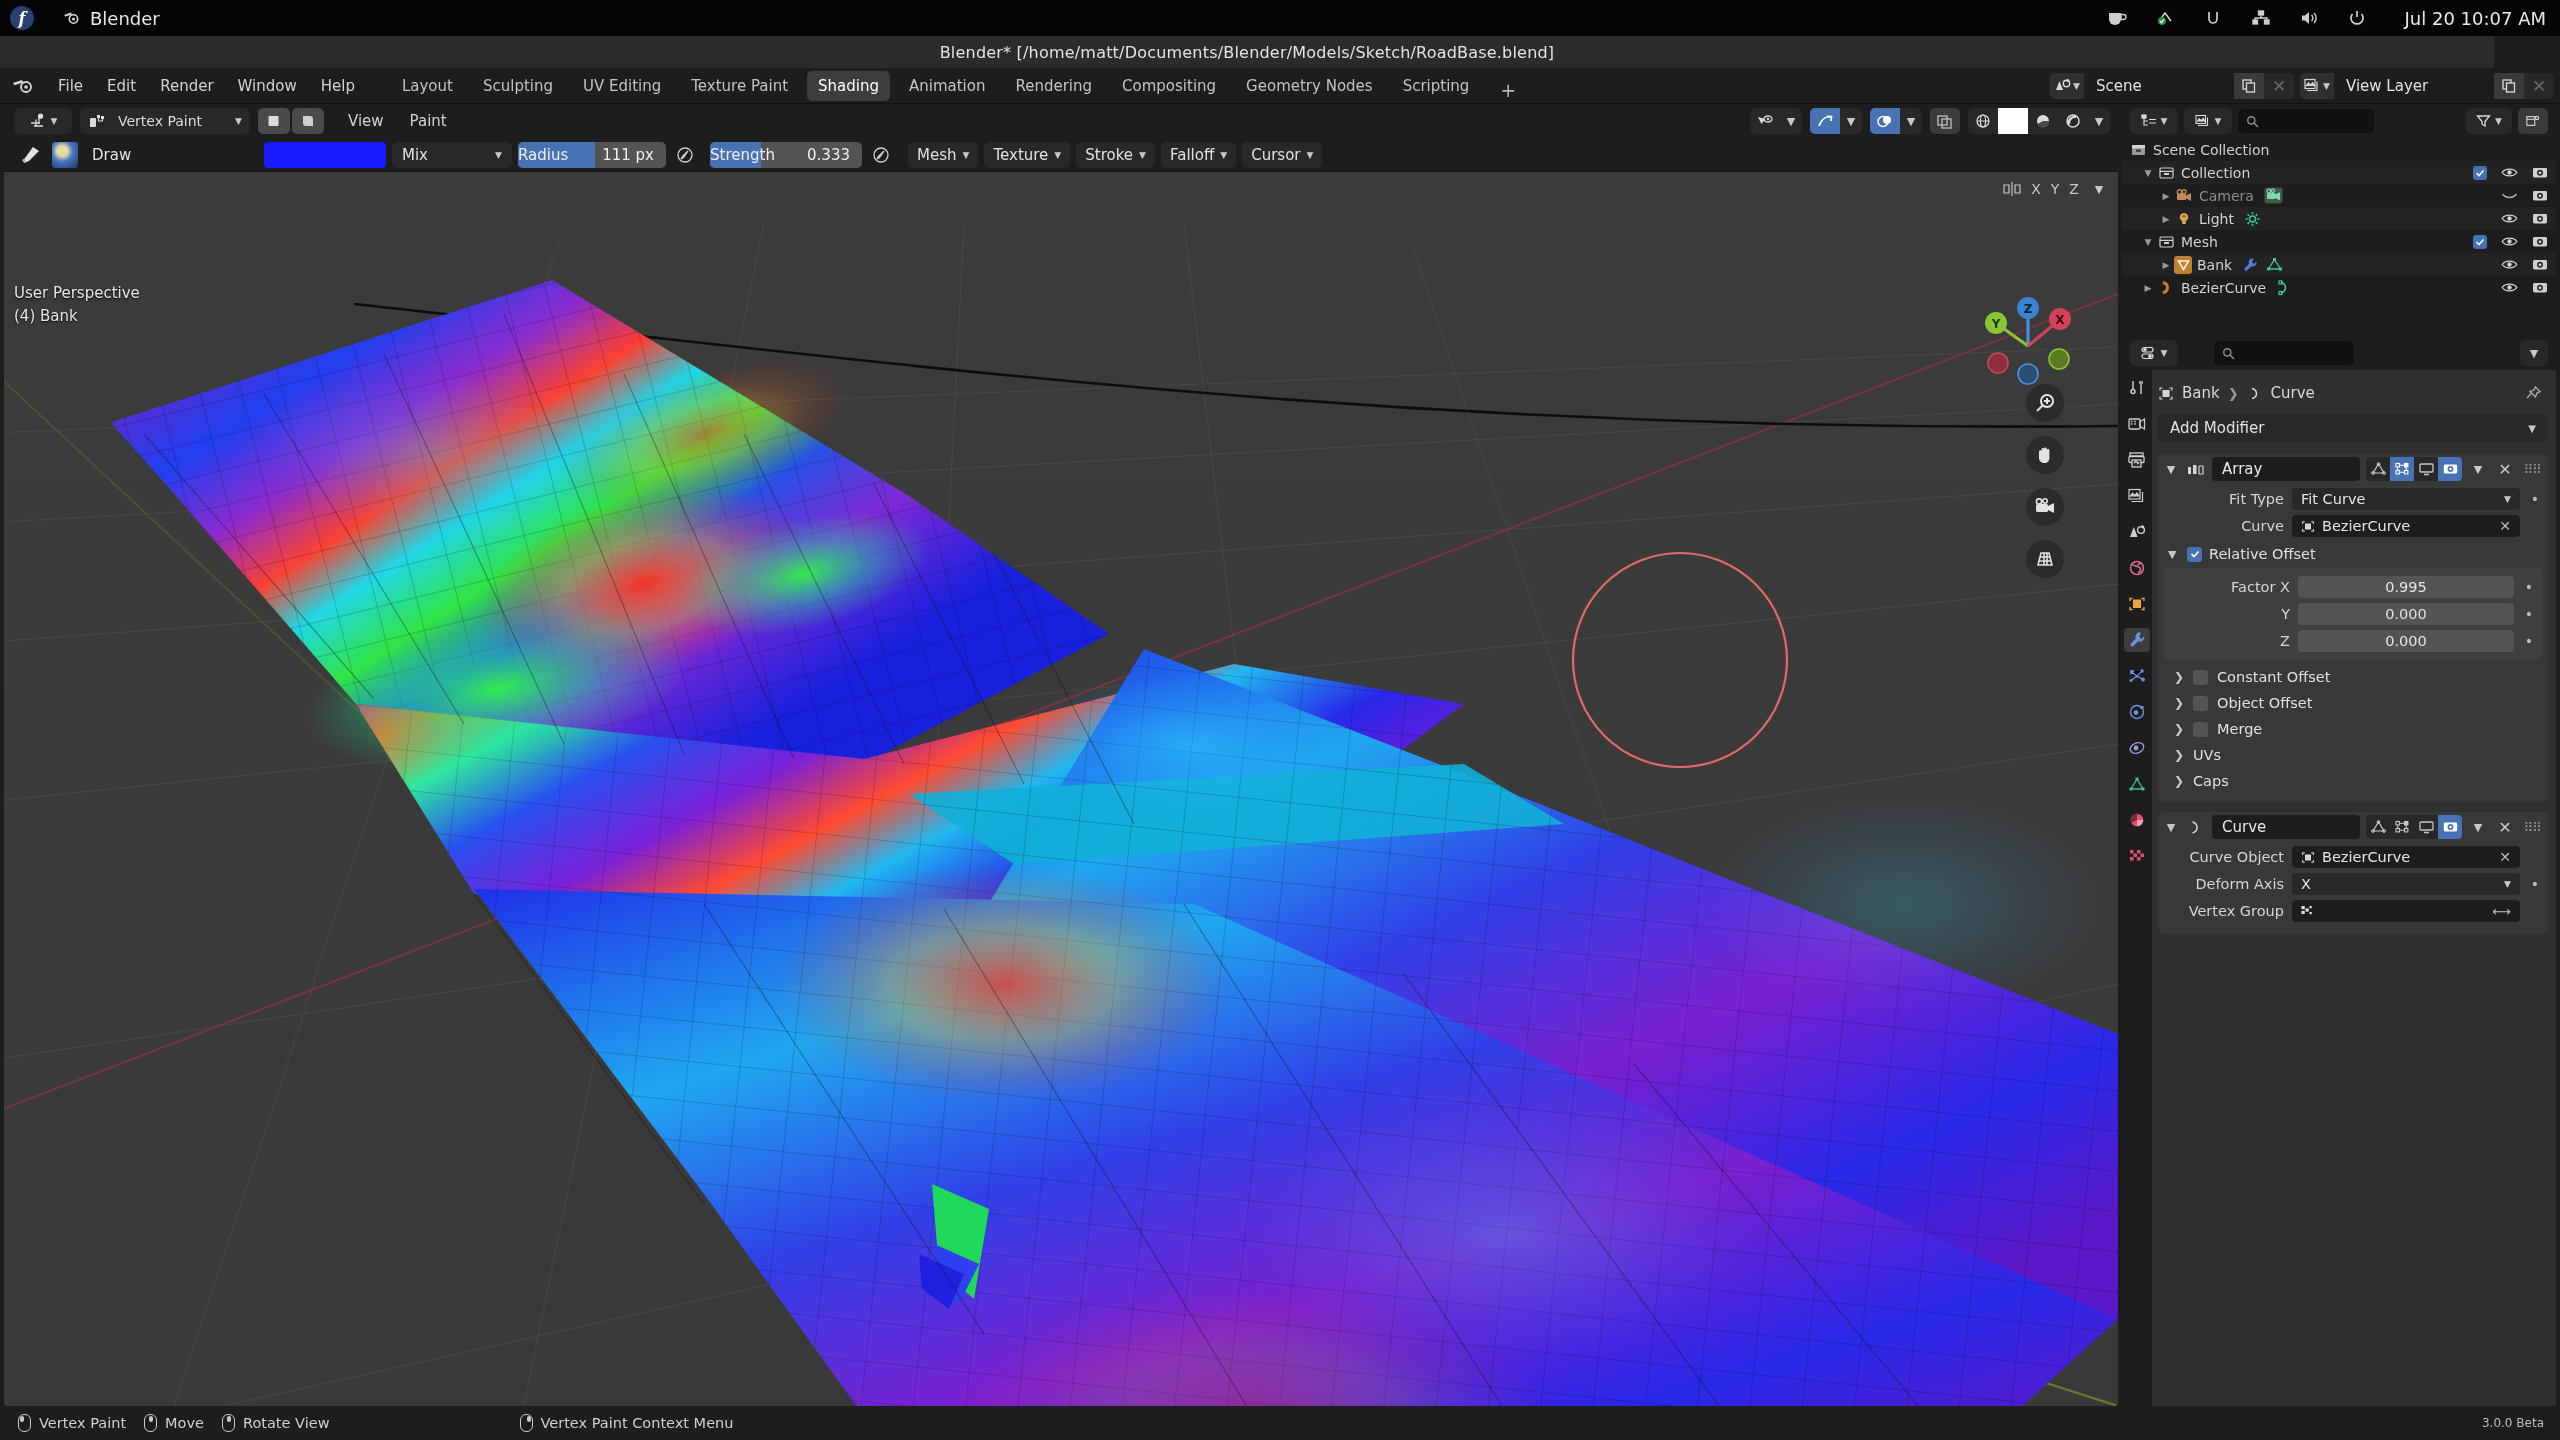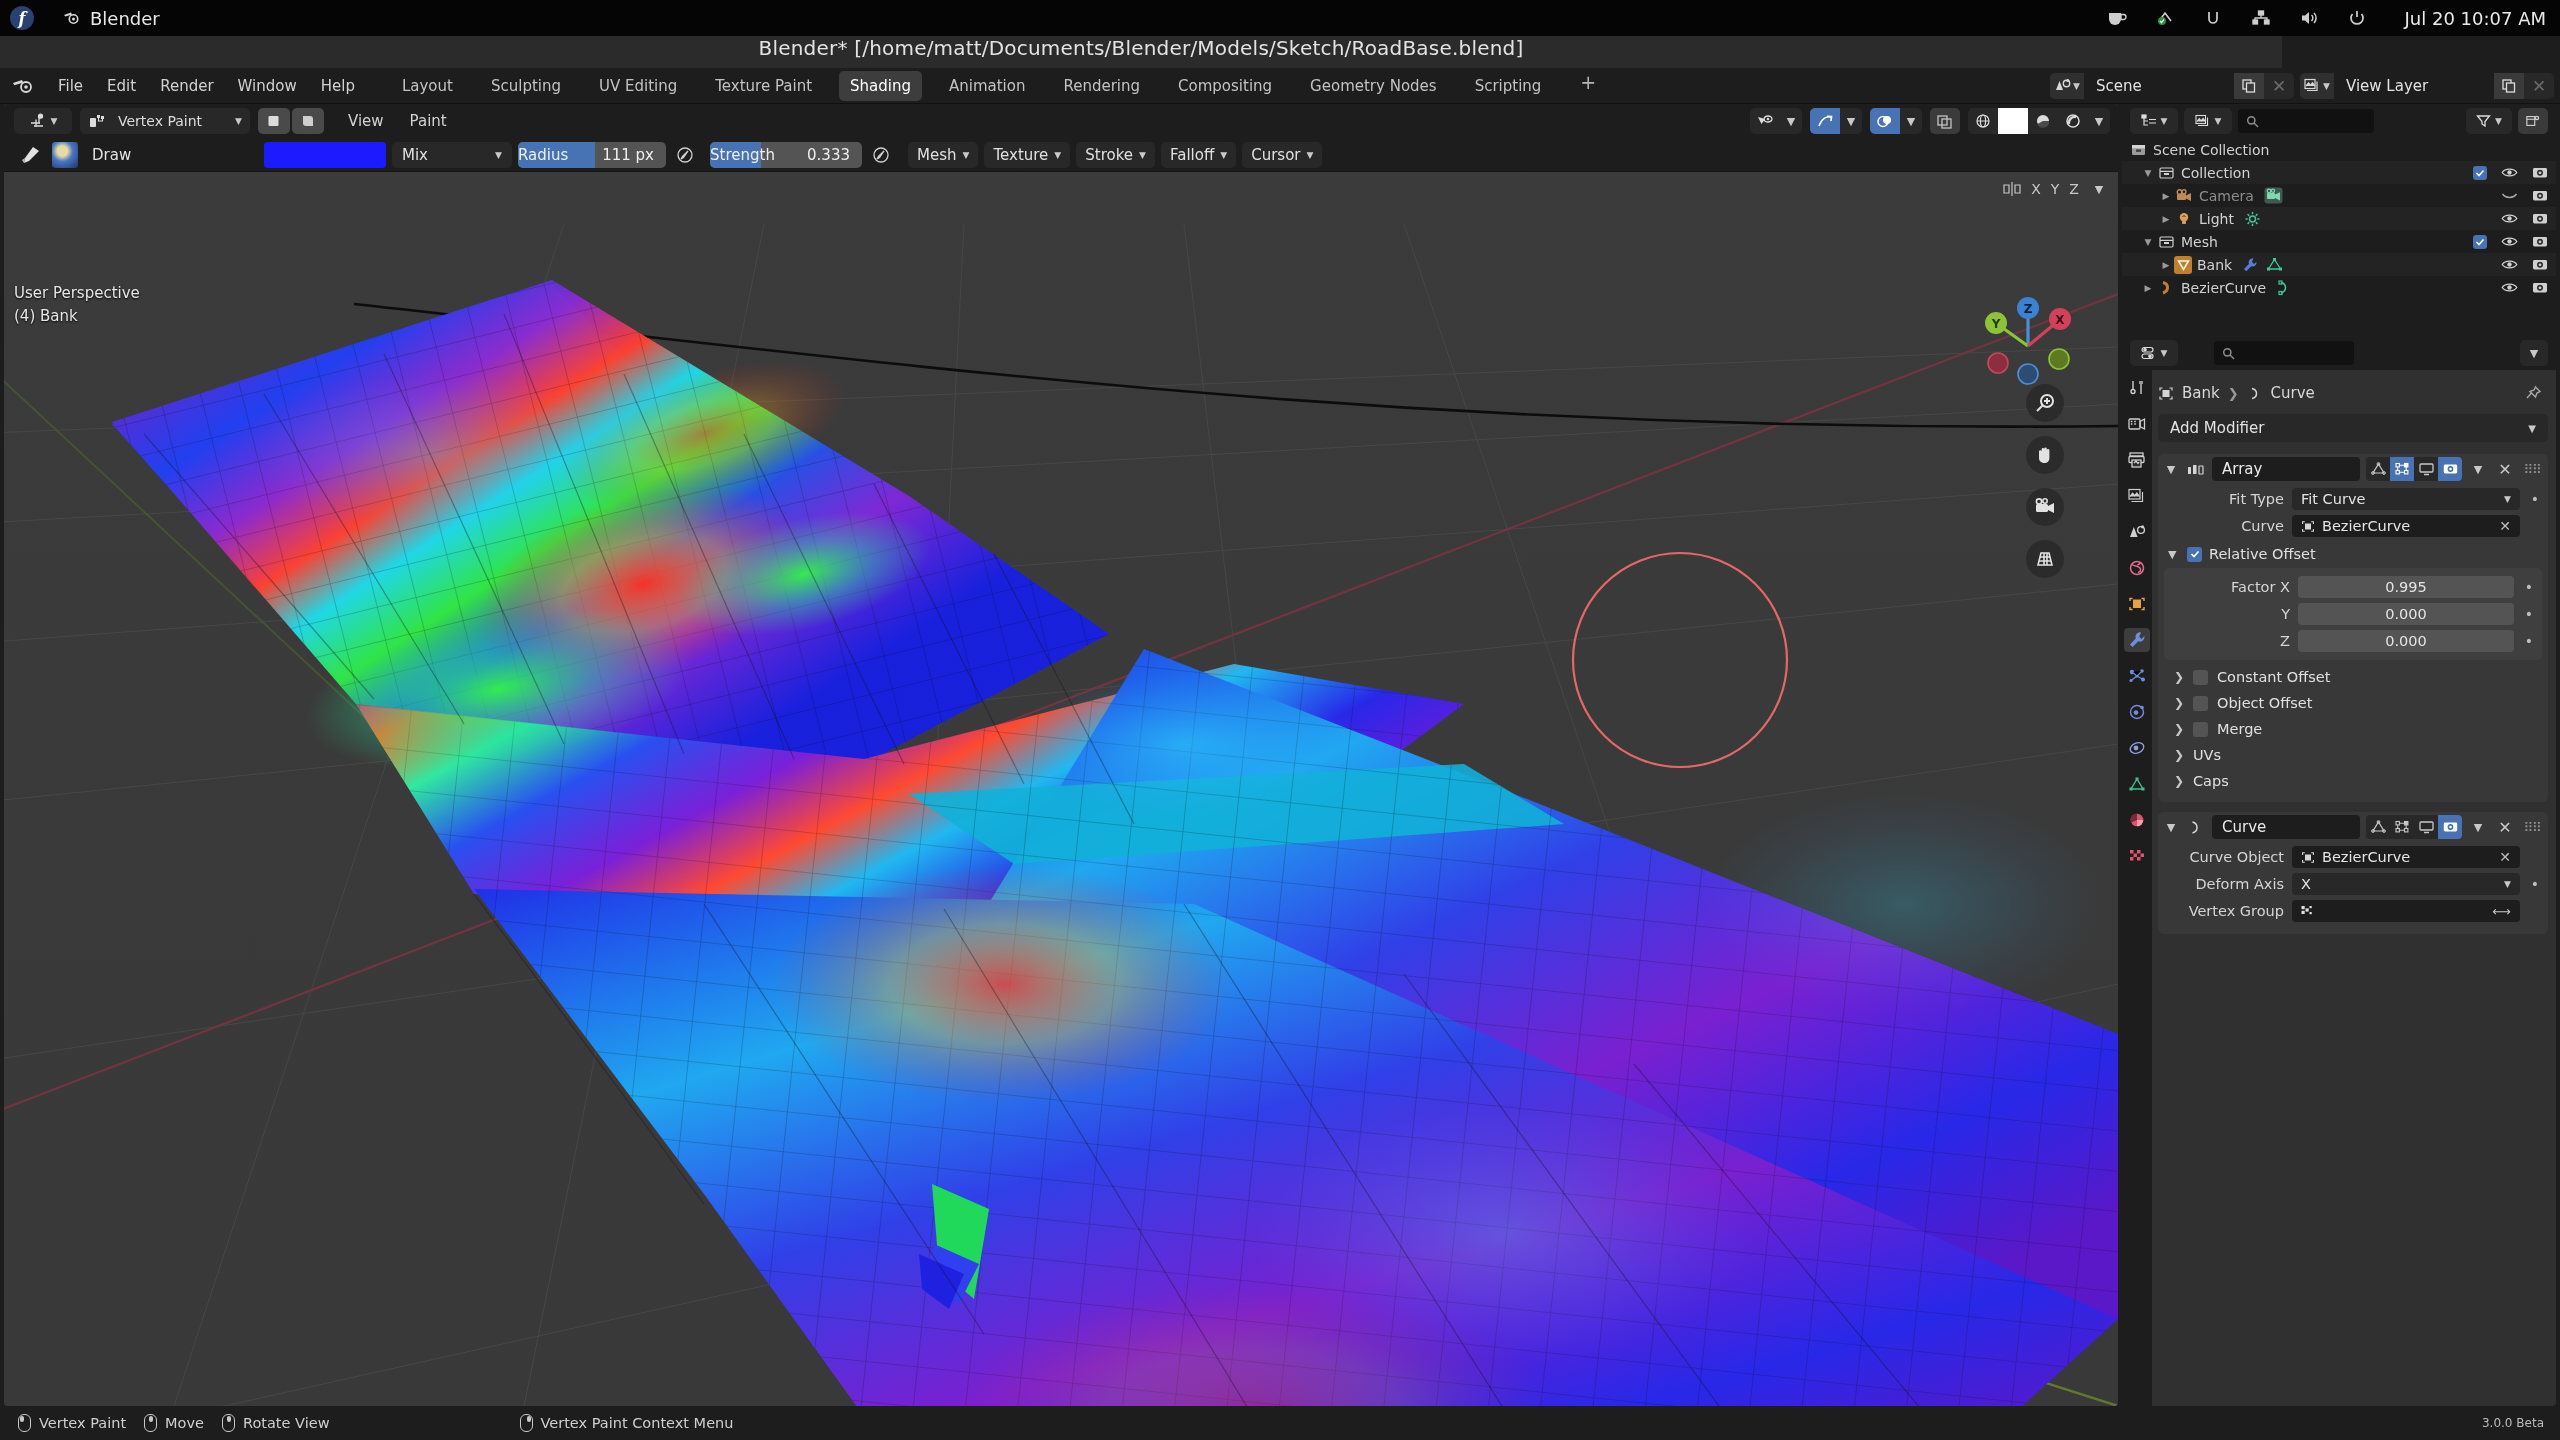--- a/index.html
+++ b/index.html
@@ -24,35 +24,35 @@
     font-family:"DejaVu Serif", serif; font-style:italic; font-weight:bold; font-size:16px;
   }
   .osbar .app-ico { margin-left:26px; width:22px; height:22px; display:flex;align-items:center;justify-content:center;}
   .osbar .app-name { margin-left:8px; font-size:18px; color:#e8e8e8; }
   .osbar .tray { position:absolute; right:14px; display:flex; align-items:center; gap:26px; }
   .tray .tico { width:22px; height:22px; display:flex; align-items:center; justify-content:center; opacity:.92;}
   .tray .clock { font-size:18px; color:#e9e9e9; margin-left:10px; white-space:nowrap;}
 
   
   .wintitle {
-    position:absolute; top:36px; left:0; width:2282px; height:32px;
-    background:#2b2b2b; display:flex; justify-content:center;
-    color:#e3e3e3; font-size:20px; letter-spacing:.2px;
+    position:absolute; top:36px; left:0; width:2494px; height:32px;
+    background:#2b2b2b; display:flex; align-items:center; justify-content:center;
+    color:#e3e3e3; font-size:16px; letter-spacing:.2px;
   }
 
   
   .topbar {
     position:absolute; top:68px; left:0; width:2560px; height:36px;
     background:#1d1d1d; display:flex; align-items:center;
     border-bottom:1px solid #111;
   }
   .blender-logo { margin-left:10px; width:26px; height:24px; display:flex;align-items:center;justify-content:center;}
   .menu { display:flex; align-items:flex-start; margin-left:12px; gap:4px; }
   .menu .mi { color:#d2d2d2; font-size:15px; padding:4px 10px; border-radius:4px; white-space:nowrap;}
-  .workspaces { display:flex; align-items:flex-start; margin-left:26px; gap:16px;}
+  .workspaces { display:flex; align-items:flex-end; margin-left:26px; gap:8px;}
   .workspaces .ws { color:#c3c3c3; font-size:15px; padding:6px 11px; border-radius:5px; white-space:nowrap;}
   .workspaces .ws.active { background:#3d3d3d; color:#fff; }
   .workspaces .plus { color:#b5b5b5; font-size:19px; padding:0 12px; }
   .topbar-right { position:absolute; right:6px; display:flex; align-items:center; gap:6px;}
   .scene-field, .layer-field {
     display:flex; align-items:center; height:26px; background:#282828; border-radius:5px; overflow:hidden;
   }
   .sf-icon { width:34px; height:26px; background:#2f2f2f; display:flex; align-items:center; justify-content:center; gap:2px;}
   .sf-name { background:#1d1d1d; color:#e2e2e2; font-size:15px; padding:0 12px; height:26px; display:flex; align-items:center;}
   .sf-name.w1 { width:150px; }

